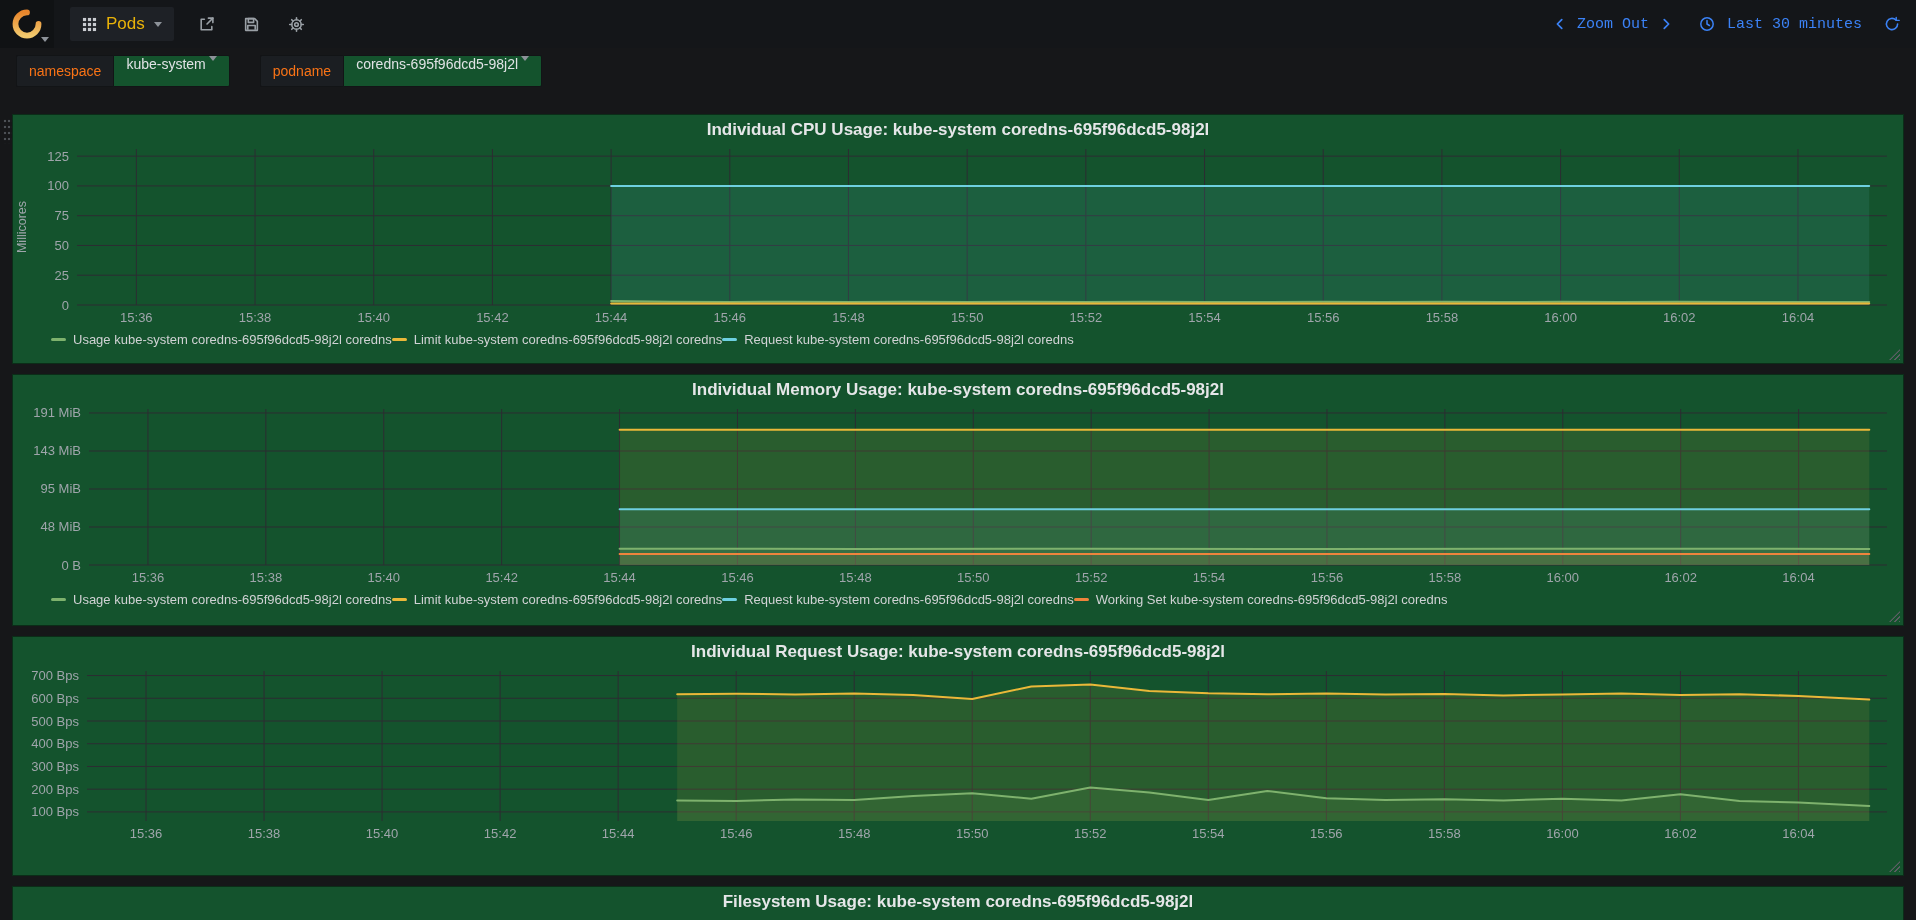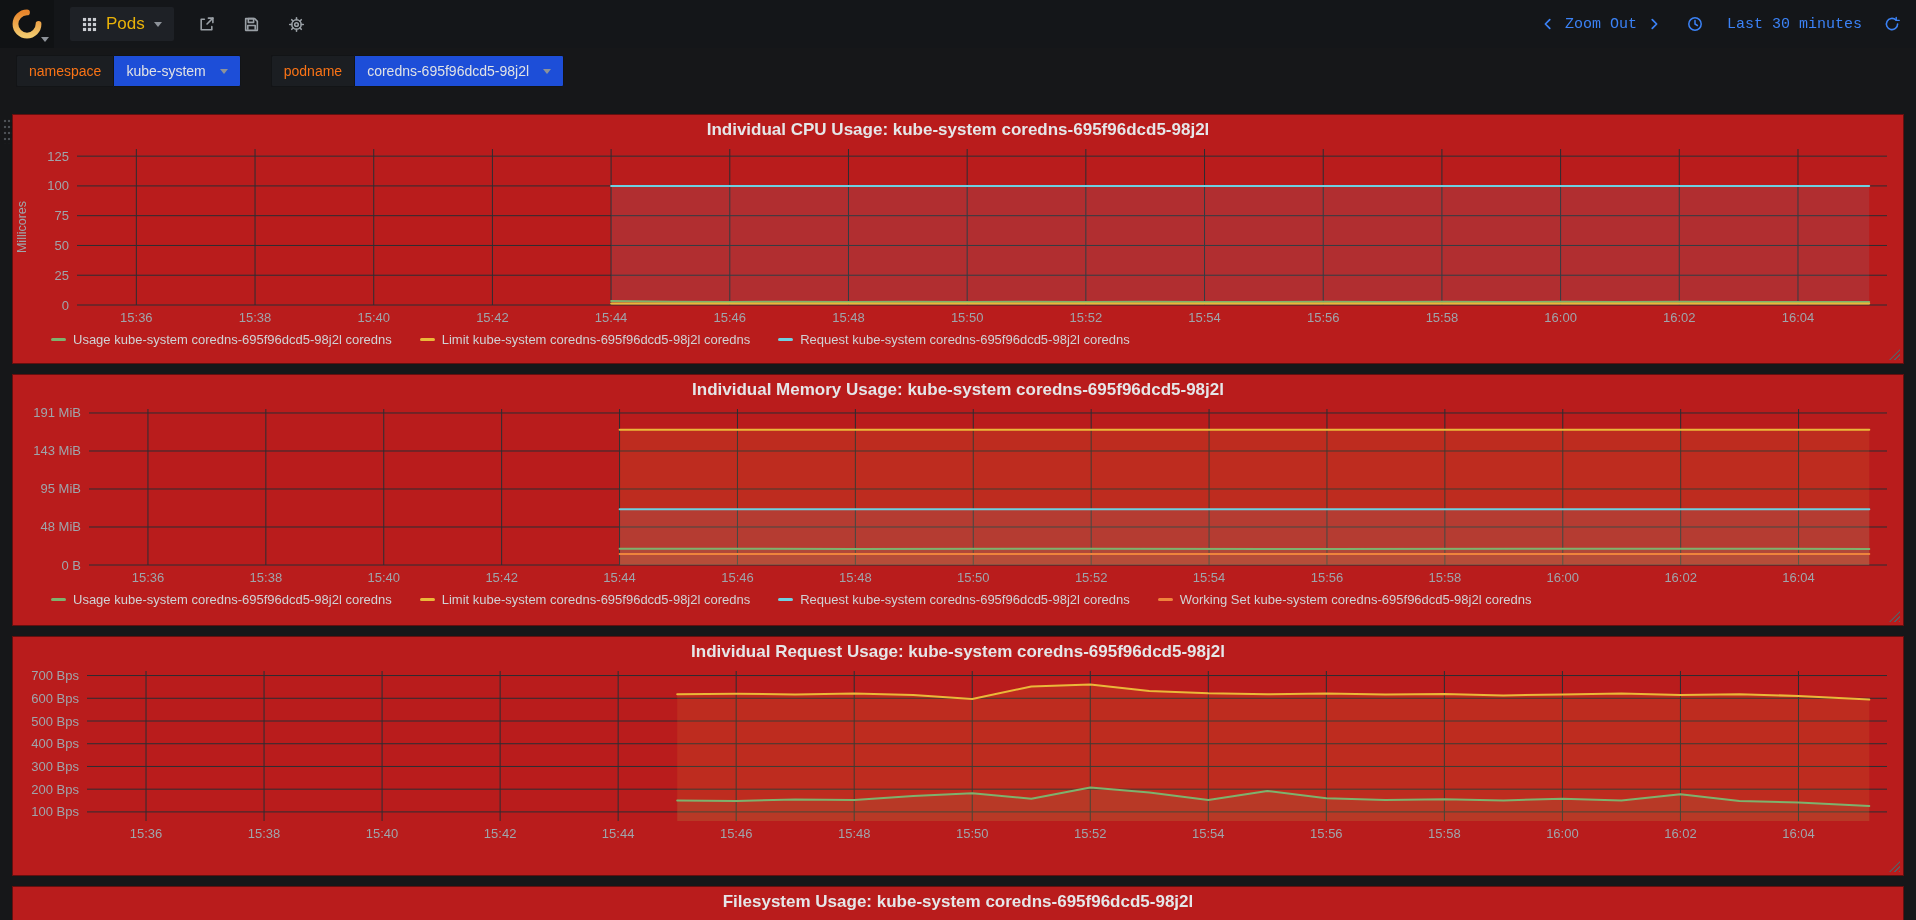--- a/index.html
+++ b/index.html
@@ -18,43 +18,43 @@
   .dash-picker{display:flex;align-items:center;gap:9px;margin-left:16px;padding:7px 12px;
     background:#1e2126;border-radius:2px;cursor:pointer}
   .dp-title{font-size:17px;color:#eab308}
   .nav-icon-btn{background:none;border:none;color:#9aa0a6;margin-left:20px;cursor:pointer;
     display:flex;align-items:center;padding:4px}
   .nav-right{display:flex;align-items:center}
   .nav-right button{background:none;border:none;color:#3b82f6;cursor:pointer;
     display:flex;align-items:center;font-family:Liberation Mono, monospace}
   .zoom-out-btn{font-size:15px;padding:4px 6px}
   .chev-btn{padding:4px 4px;color:#c7cacd}
-  .time-btn{font-size:15px;gap:24px;margin:12px 22px;color:#e0e1e3}
+  .time-btn{font-size:15px;gap:12px;margin:12px 22px;color:#e0e1e3}
   .refresh-btn{color:#c7cacd}
 
   
   .submenu{display:flex;align-items:center;gap:30px;height:46px;padding:0 16px}
   .variable{display:flex;align-items:stretch;height:32px}
   .var-label{display:flex;align-items:center;padding:0 12px;background:#1b1e22;
     color:#f97316;font-size:14px;border:1px solid #121416;border-right:none;border-radius:2px 0 0 2px}
-  .var-value{display:flex;align-items:center;gap:14px;padding:0 12px;background:#1d4ed8;
+  .var-value{display:flex;gap:3px;padding:0 12px;background:#14532d;
     color:#e0e2e5;font-size:14px;border:1px solid #121416;border-radius:0 2px 2px 0;cursor:pointer}
 
   
   .dash{position:relative;padding:20px 12px 0}
   .row-handle{position:absolute;left:3px;top:24px;width:9px;height:26px;cursor:move;
     background:radial-gradient(circle,#4c5055 1.2px,transparent 1.6px);background-size:4px 6px}
-  .panel{position:relative;background:#b91c1c;border:1px solid rgba(0,0,0,.45);
+  .panel{position:relative;background:#14532d;border:1px solid rgba(0,0,0,.45);
     margin-bottom:10px;overflow:hidden}
   .p1{height:250px}.p2{height:252px}.p3{height:240px}.p4{height:200px}
   .panel-title{height:26px;padding-top:5px;text-align:center;font-size:17px;font-weight:700;
     color:#e5e6e8;cursor:pointer;white-space:nowrap}
   .chart{position:relative;width:100%}
   .c1,.c2{height:188px}.c3{height:182px}
-  .legend{display:flex;align-items:center;gap:28px;padding:3px 0 0 38px;flex-wrap:nowrap}
+  .legend{display:flex;align-items:center;padding:3px 0 0 38px;flex-wrap:nowrap}
   .legend-item{display:flex;align-items:center;gap:7px;cursor:pointer}
   .legend-swatch{width:15px;height:3px;border-radius:1.5px;flex:none}
   .legend-label{font-size:13px;color:#d0d2d4;white-space:nowrap}
   .grip{position:absolute;right:3px;bottom:3px;width:11px;height:11px;cursor:nwse-resize;
     clip-path:polygon(100% 0,100% 100%,0 100%);
     background:repeating-linear-gradient(-45deg,#5a5e63 0 1px,transparent 1px 3.5px)}
   svg text{font-family:"Liberation Sans",sans-serif}
 </style>
 </head>
 <body>

